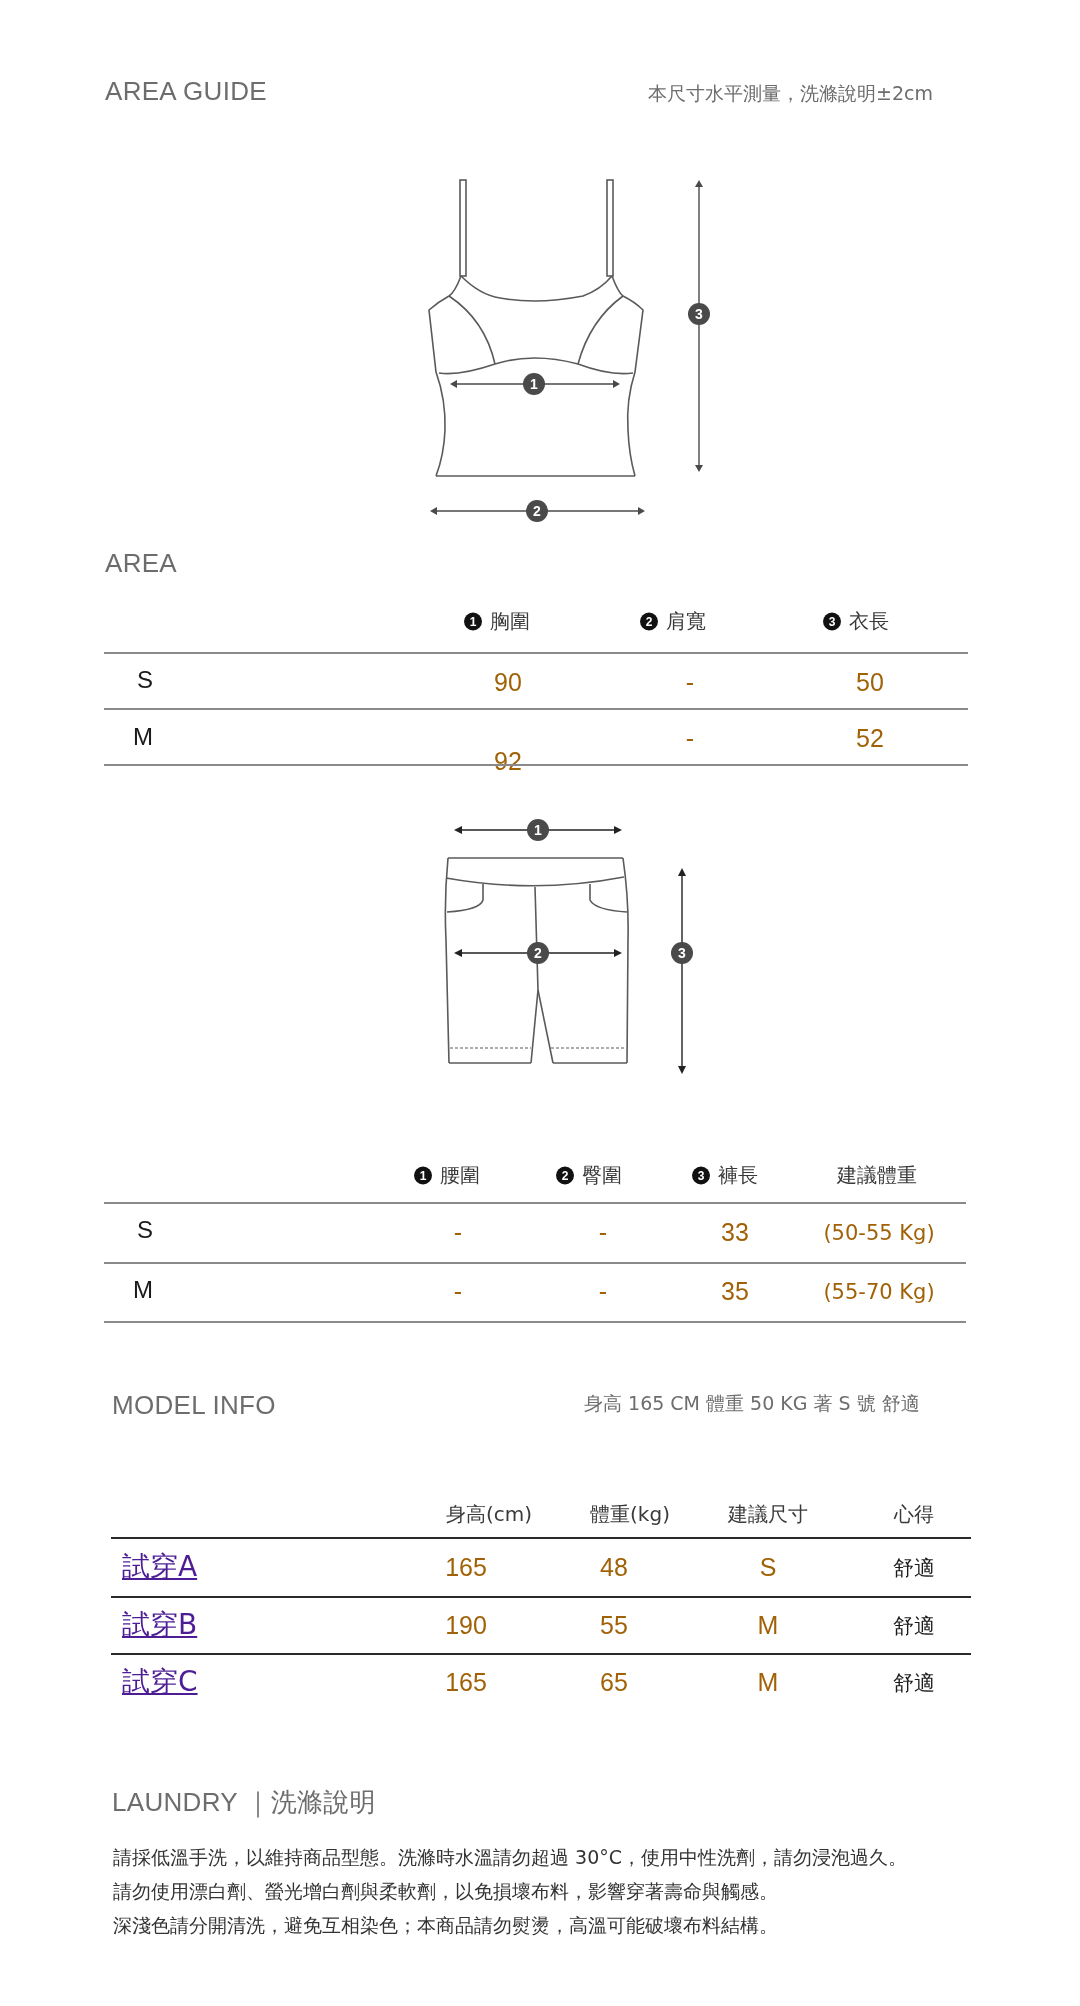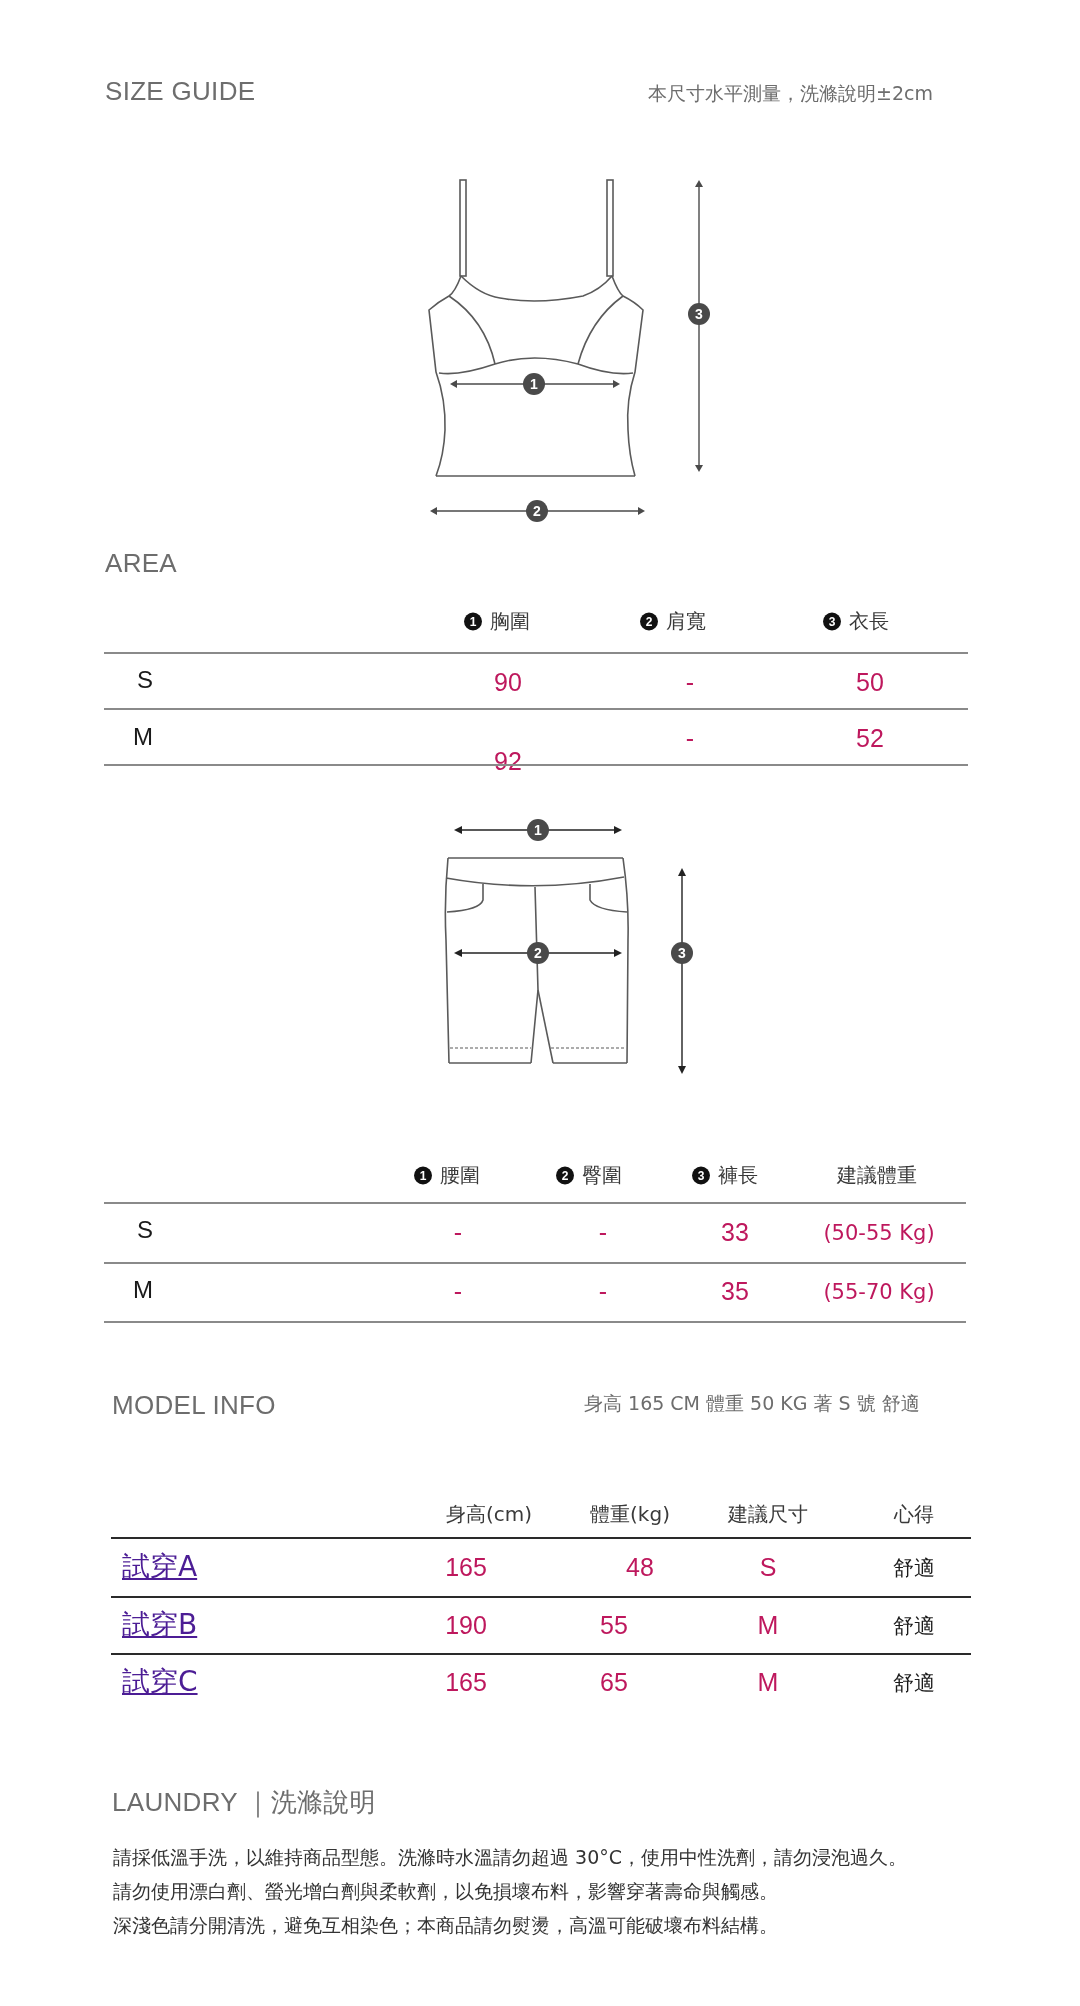--- a/index.html
+++ b/index.html
@@ -8,33 +8,33 @@
     .section-title { position: absolute; font-family: "Liberation Sans", sans-serif; font-size: 26px; color: #6d6d6d; letter-spacing: 0.3px; white-space: nowrap; }
     .note { position: absolute; font-family: "DejaVu Sans", sans-serif; font-size: 19px; color: #6d6d6d; white-space: nowrap; }
 
     .hline { position: absolute; height: 2px; background: #8a8a8a; }
     .hline.dark { height: 2px; background: #2a2a2a; }
 
     .cell { position: absolute; white-space: nowrap; transform: translate(-50%, -50%); }
     .cell.left { transform: translate(0, -50%); }
     .hdr { font-family: "DejaVu Sans", sans-serif; font-size: 20px; color: #3a3a3a; display: flex; align-items: center; gap: 8px; }
     .hdr .num { display: inline-flex; width: 18px; height: 18px; border-radius: 50%; background: #111; color: #fff; font-size: 12px; font-weight: bold; align-items: center; justify-content: center; font-family: "Liberation Sans", sans-serif; }
-    .val { font-family: "Liberation Sans", sans-serif; font-size: 25px; color: #be185d; }
+    .val { font-family: "Liberation Sans", sans-serif; font-size: 25px; color: #a16207; }
     .val.small { font-family: "DejaVu Sans", sans-serif; font-size: 21px; }
     .rowlbl { font-family: "Liberation Sans", sans-serif; font-size: 24px; color: #1a1a1a; }
     .rowlbl-cjk { font-family: "DejaVu Sans", sans-serif; font-size: 28px; color: #4c1d95; text-decoration: underline; }
     .cjk-val { font-family: "DejaVu Sans", sans-serif; font-size: 21px; color: #1a1a1a; }
 
     .diagram { position: absolute; }
     .laundry-line { position: absolute; left: 113px; font-family: "DejaVu Sans", sans-serif; font-size: 19px; color: #333333; white-space: nowrap; }
   </style>
 </head>
 <body>
 
-<div class="section-title" style="left:105px; top:76px;">SIZE GUIDE</div>
+<div class="section-title" style="left:105px; top:76px;">AREA GUIDE</div>
 <div class="note" style="left:648px; top:81px;">本尺寸水平測量，洗滌說明±2cm</div>
 
 <svg class="diagram" style="left:400px; top:160px;" width="350" height="380" viewBox="0 0 350 380">
   <g fill="none" stroke="#5a5a5a" stroke-width="1.6">
 
     <rect x="60" y="20" width="6" height="96"></rect>
     <rect x="207" y="20" width="6" height="96"></rect>
 
     <path d="M61 116 Q80 135 100 138 Q137 145 183 136 Q200 130 212 116"></path>
 
@@ -210,21 +210,21 @@
   <div class="cell hdr" style="left:489px; top:1514px;">身高(cm)</div>
   <div class="cell hdr" style="left:630px; top:1514px;">體重(kg)</div>
   <div class="cell hdr" style="left:768px; top:1514px;">建議尺寸</div>
   <div class="cell hdr" style="left:914px; top:1514px;">心得</div>
 
   <div class="hline dark" style="left:111px; top:1537px; width:860px;"></div>
 
   <div>
     <div class="cell left rowlbl-cjk" style="left:122px; top:1567px;">試穿A</div>
     <div class="cell val" style="left:466px; top:1567px;">165</div>
-    <div class="cell val" style="left:640px; top:1567px;text-align:right;">48</div>
+    <div class="cell val" style="left:614px; top:1567px;text-align:right;">48</div>
     <div class="cell val" style="left:768px; top:1567px;">S</div>
     <div class="cell cjk-val" style="left:914px; top:1568px;">舒適</div>
   </div>
 
   <div class="hline dark" style="left:111px; top:1596px; width:860px;"></div>
 
   <div>
     <div class="cell left rowlbl-cjk" style="left:122px; top:1625px;">試穿B</div>
     <div class="cell val" style="left:466px; top:1625px;">190</div>
     <div class="cell val" style="left:614px; top:1625px;">55</div>

